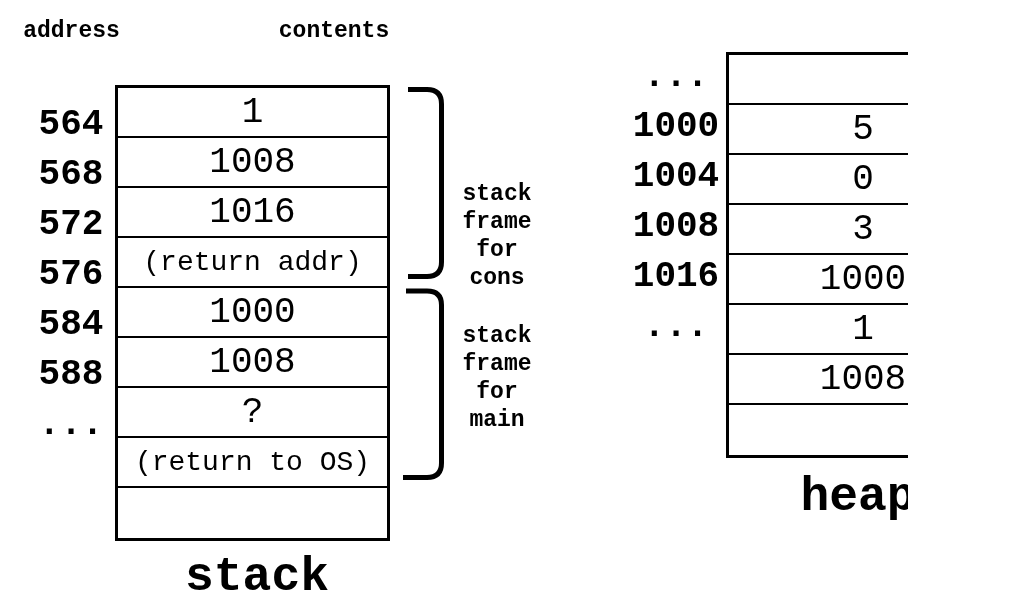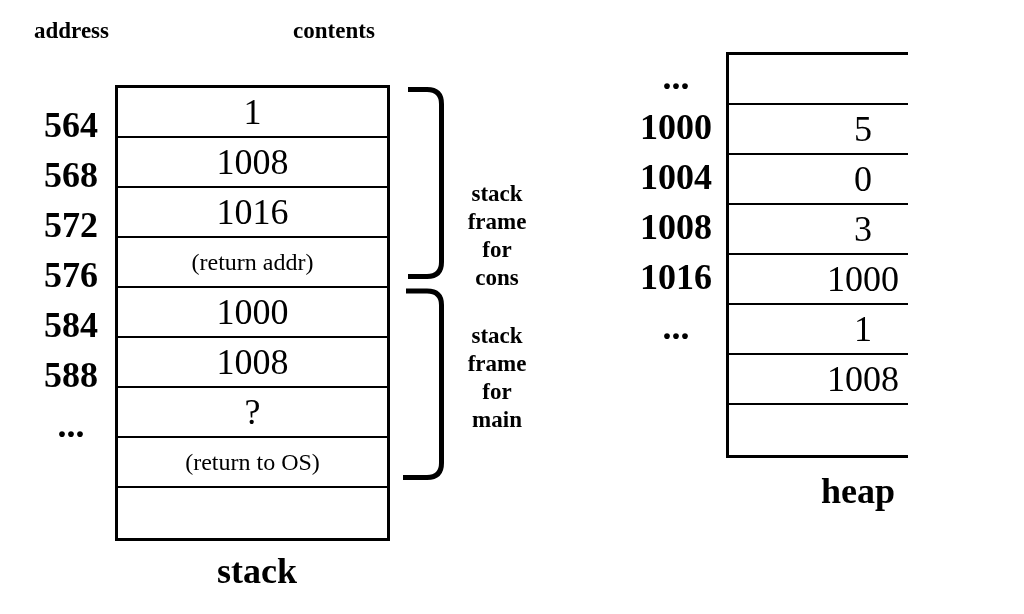--- a/index.html
+++ b/index.html
@@ -2,21 +2,21 @@
 <html><head>
 <meta charset="utf-8">
 <style>
   html, body { margin: 0; padding: 0; background: #ffffff; }
   .page {
     position: relative;
     width: 908px;
     height: 614px;
     background: #ffffff;
     color: #000000;
-    font-family: Liberation Serif, serif;
+    font-family: Liberation Mono, monospace;
     overflow: hidden;
   }
   .hdr {
     position: absolute;
     font-weight: bold;
     font-size: 23px;
     text-align: center;
   }
   .hdr-address { left: 10px;  top: 18px; width: 123px; }
   .hdr-contents{ left: 234px; top: 18px; width: 200px; }
@@ -33,39 +33,39 @@
     box-sizing: border-box;
     height: 50px;
     border-bottom: 2px solid #000000;
     display: flex;
     align-items: center;
     justify-content: center;
     font-size: 36px;
     font-weight: normal;
   }
   .mem-row:last-child { border-bottom: none; }
-  .mem-row.small { font-size: 24px; }
+  .mem-row.small { font-size: 28px; }
 
   .addr-col { position: absolute; }
   .stack-addr-col { left: 10px;  top: 100px; width: 122px; }
   .heap-addr-col  { left: 596px; top: 52px; width: 160px; }
   .addr-cell {
     height: 50px;
     line-height: 50px;
     text-align: center;
     font-size: 36px;
     font-weight: bold;
     white-space: nowrap;
   }
 
   .caption {
     position: absolute;
     width: 200px;
     text-align: center;
-    font-size: 36px;
+    font-size: 48px;
     font-weight: bold;
   }
   .stack-caption { left: 157px; top: 550px; }
   .heap-caption  { left: 758px; top: 470px; }
 
   .brace-label {
     position: absolute;
     width: 100px;
     text-align: center;
     font-weight: bold;

